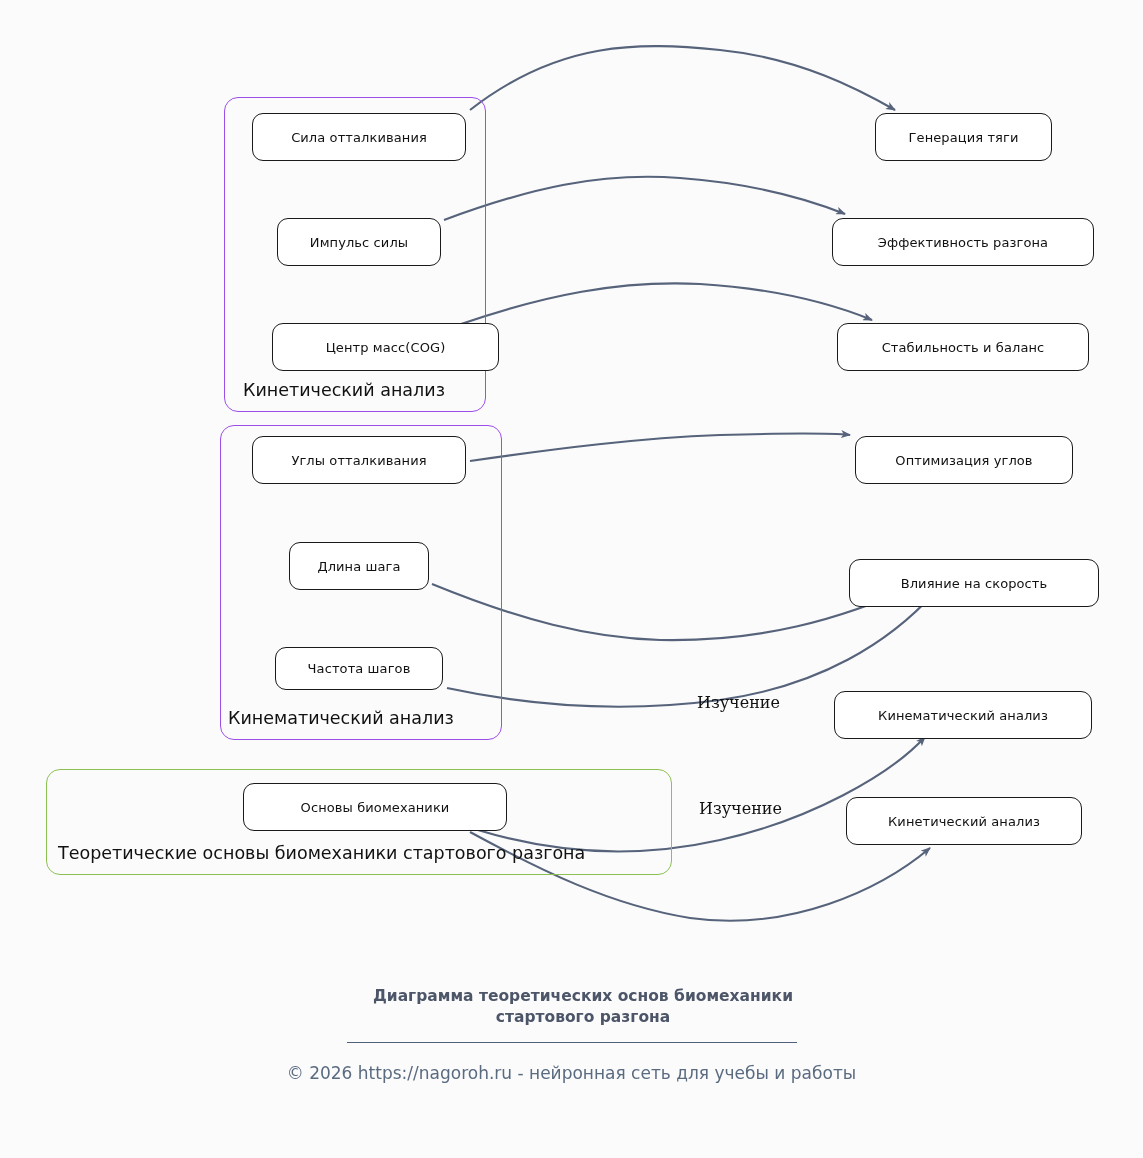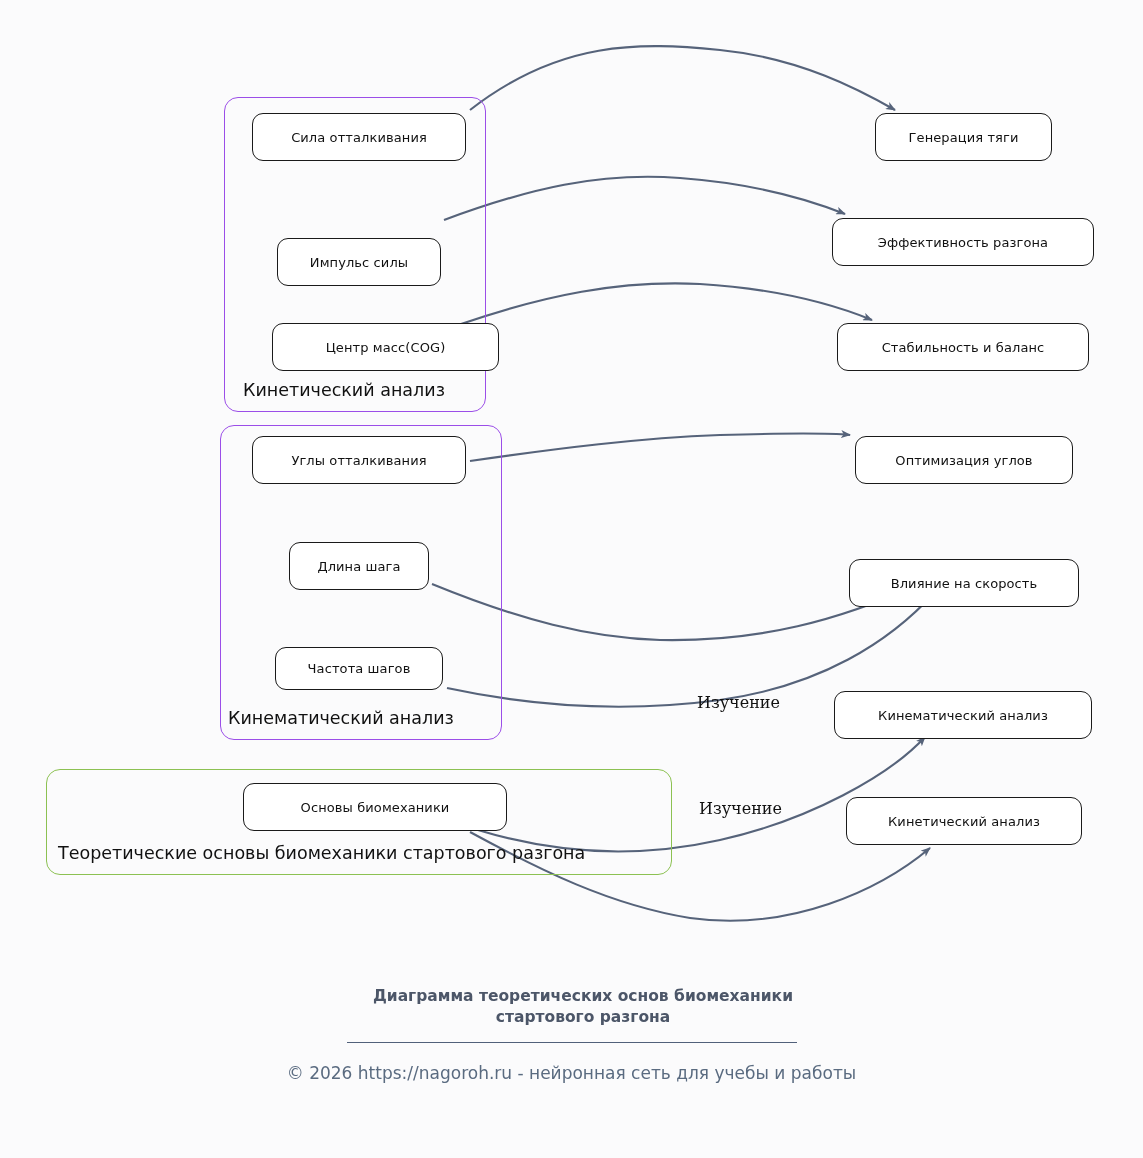--- a/index.html
+++ b/index.html
@@ -115,34 +115,34 @@
   <div class="cluster" style="left:224px; top:97px; width:262px; height:315px; border:1.6px solid #9b4ee8;"></div>
   <div class="cluster-label" style="left:243px; top:380px;">Кинетический анализ</div>
 
   <div class="cluster" style="left:220px; top:425px; width:282px; height:315px; border:1.6px solid #9b4ee8;"></div>
   <div class="cluster-label" style="left:228px; top:708px;">Кинематический анализ</div>
 
   <div class="cluster" style="left:46px; top:769px; width:626px; height:106px; border:1.6px solid #8cc152;"></div>
   <div class="cluster-label" style="left:58px; top:843px;">Теоретические основы биомеханики стартового разгона</div>
 
   <div class="node" style="left:252px; top:113px; width:214px; height:48px;">Сила отталкивания</div>
-  <div class="node" style="left:277px; top:218px; width:164px; height:48px;margin-top:20px;">Импульс силы</div>
+  <div class="node" style="left:277px; top:218px; width:164px; height:48px;">Импульс силы</div>
   <div class="node" style="left:272px; top:323px; width:227px; height:48px;">Центр масс(COG)</div>
 
   <div class="node" style="left:252px; top:436px; width:214px; height:48px;">Углы отталкивания</div>
   <div class="node" style="left:289px; top:542px; width:140px; height:48px;">Длина шага</div>
   <div class="node" style="left:275px; top:647px; width:168px; height:43px;">Частота шагов</div>
 
   <div class="node" style="left:243px; top:783px; width:264px; height:48px;">Основы биомеханики</div>
 
   <div class="node" style="left:875px; top:113px; width:177px; height:48px;">Генерация тяги</div>
   <div class="node" style="left:832px; top:218px; width:262px; height:48px;">Эффективность разгона</div>
   <div class="node" style="left:837px; top:323px; width:252px; height:48px;">Стабильность и баланс</div>
   <div class="node" style="left:855px; top:436px; width:218px; height:48px;">Оптимизация углов</div>
-  <div class="node" style="left:849px; top:559px; width:230px; height:48px;">Влияние на скорость</div>
+  <div class="node" style="left:849px; top:559px; width:250px; height:48px;">Влияние на скорость</div>
   <div class="node" style="left:834px; top:691px; width:258px; height:48px;">Кинематический анализ</div>
   <div class="node" style="left:846px; top:797px; width:236px; height:48px;">Кинетический анализ</div>
 
   <div class="edge-label" style="left:697px; top:693px;">Изучение</div>
   <div class="edge-label" style="left:699px; top:799px;">Изучение</div>
 
   <div class="footer" style="top:986px;">
     <div class="footer-title">Диаграмма теоретических основ биомеханики</div>
     <div class="footer-title">стартового разгона</div>
     <div class="footer-rule"></div>

